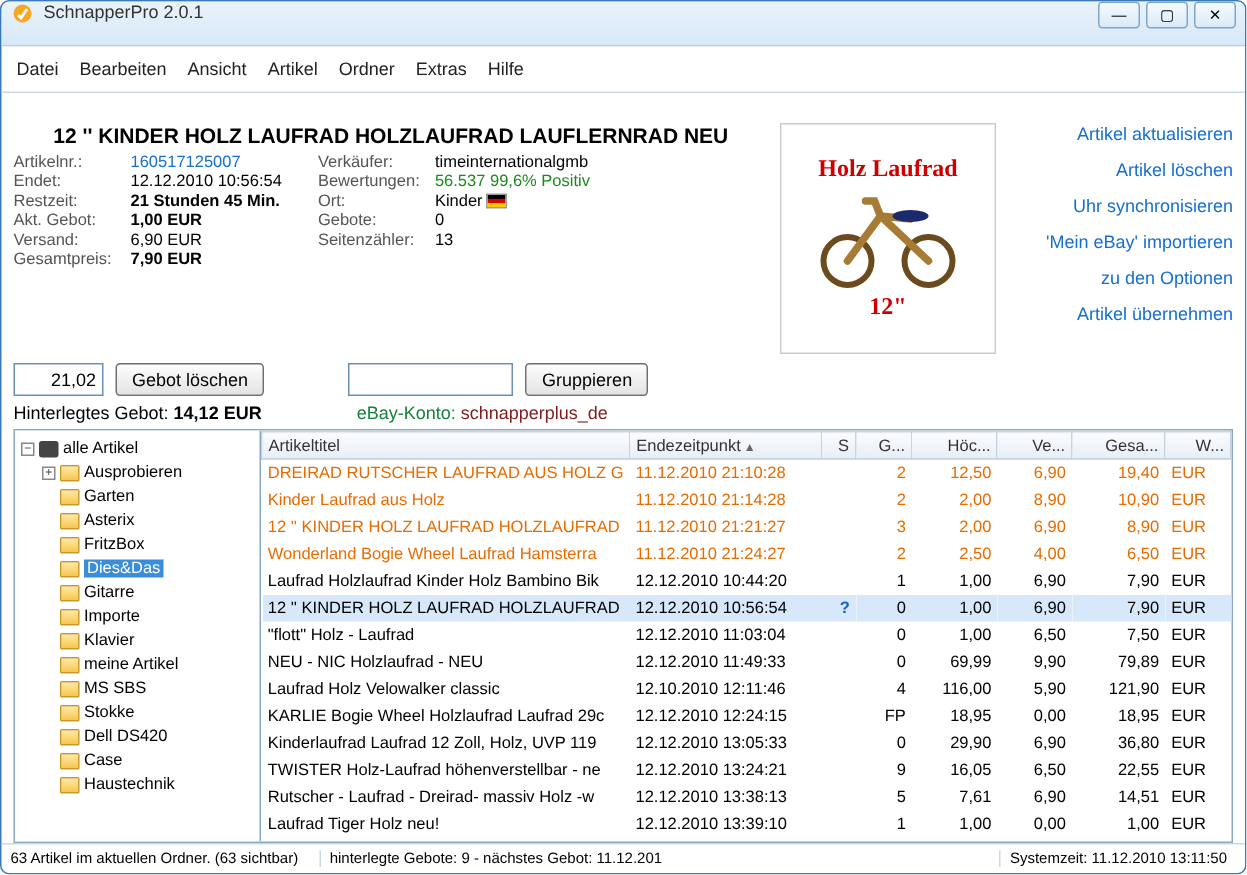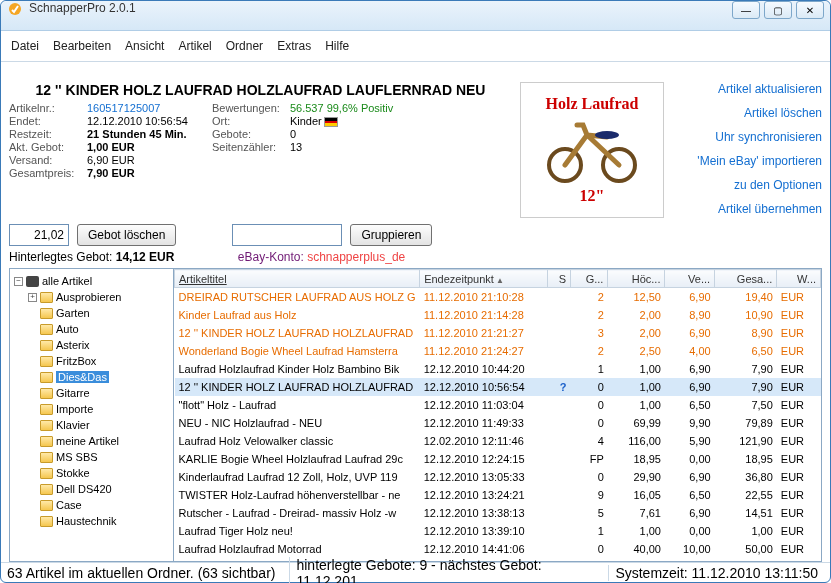--- a/index.html
+++ b/index.html
@@ -17,50 +17,50 @@
 .details { flex: 1; }
 .big-title { font-weight: bold; font-size: 14px; text-align: center; margin-bottom: 4px; }
 .info-grid { display: flex; gap: 24px; font-size: 11px; }
 .col { display: flex; flex-direction: column; gap: 1px; }
 .lbl { color: #555; display: inline-block; width: 78px; }
 .val { color: #000; }
 .val.bold { font-weight: bold; }
 .val.link { color: #146fd1; }
 .val.green { color: #1a8a1a; }
 .flag { display:inline-block; width:14px; height:10px; background: linear-gradient(to bottom,#000 33%,#d00 33% 66%,#fc0 66%); border:1px solid #999; vertical-align:middle; margin-left:2px;}
-.thumb { width: 144px; height: 136px; border: 1px solid #ccc; background: #fff; display:flex; flex-direction:column; align-items:center; justify-content:center; font-family: cursive; }
+.thumb { width: 144px; height: 154px; border: 1px solid #ccc; background: #fff; display:flex; flex-direction:column; align-items:center; justify-content:center; font-family: cursive; }
 .thumb .t1 { color:#c00; font-size:16px; font-weight:bold; }
 .thumb svg { margin: 2px 0; }
 .thumb .t2 { color:#c00; font-size:16px; font-weight:bold; }
 .sidelinks { width: 150px; display:flex; flex-direction:column; gap:10px; text-align:right; font-size:12px; }
 .sidelinks a { color:#146fd1; text-decoration:none; cursor:pointer; }
 .controls-row { display:flex; align-items:center; gap:8px; margin:6px 0 4px 0; }
 input[type=text] { border:1px solid #6b8fb5; padding:2px 4px; font-size:12px; height:22px; }
 button.btn { border:1px solid #707070; background:linear-gradient(#fdfdfd,#e3e3e3); padding:2px 10px; height:22px; font-size:12px; border-radius:3px; }
 .stored-line { font-size:12px; margin-bottom:4px; }
 .stored-line .amt { font-weight:bold; }
-.stored-line .acct { margin-left:60px; color:#701a75; }
-.stored-line .acctv { color:#ef4444; }
+.stored-line .acct { margin-left:60px; color:#15803d; }
+.stored-line .acctv { color:#7f1d1d; }
 .main-split { flex:1; display:flex; border:1px solid #8ba8c4; overflow:hidden; }
 .tree { width: 164px; border-right:1px solid #8ba8c4; padding:4px 2px; overflow:auto; background:#fff; font-size:11px; }
 .tree-item { display:flex; align-items:center; gap:3px; height:16px; padding-left: 2px; white-space:nowrap; }
 .tree-item.root { font-weight:normal; }
 .tree-item.sel span.label { background:#3a8ddb; color:#fff; padding:0 2px; }
 .expander { width:9px; height:9px; border:1px solid #888; display:flex; align-items:center; justify-content:center; font-size:8px; line-height:1; color:#444; }
 .folder-icon { width:13px; height:11px; background:linear-gradient(#ffe9a8,#f5c74f); border:1px solid #c89b2a; border-radius:1px; }
 .cam-icon { width:13px; height:11px; background:#444; border-radius:2px; }
 .grid { flex:1; overflow:auto; }
 table { border-collapse:collapse; width:100%; font-size:11px; }
 th { background:linear-gradient(#fbfcfe,#e7eef6); border:1px solid #c6d3e0; padding:2px 4px; text-align:left; font-weight:normal; color:#333; position:sticky; top:0; height:18px; white-space:nowrap;}
 td { border-bottom:0; padding:1px 4px; height:18px; white-space:nowrap; overflow:hidden; }
 tr.orange td { color:#e76c00; }
 tr.sel td { background:#d6e8f9; }
 td.r { text-align:right; }
 .q { color:#1a5fc9; font-weight:bold; }
-.statusbar { height:20px; border-top:1px solid #cbd9e6; display:flex; align-items:center; font-size:14px; padding:4px 6px; gap:8px; }
+.statusbar { height:20px; border-top:1px solid #cbd9e6; display:flex; align-items:center; font-size:10px; padding:4px 6px; gap:8px; }
 .statusbar .cell { border-left:1px solid #cbd9e6; padding:0 6px; }
 .statusbar .cell:first-child { border-left:none; padding-left:0; }
 .sort-arrow { font-size:8px; margin-left:2px; color:#666; }
 </style>
 </head>
 <body>
 
 <div class="window">
   <div class="titlebar">
     <svg class="icon" viewBox="0 0 16 16">
@@ -92,20 +92,21 @@
         <div class="info-grid">
           <div class="col" id="det-left">
               <div><span class="lbl">Artikelnr.:</span><span class="val link">160517125007</span></div>
               <div><span class="lbl">Endet:</span><span class="val ">12.12.2010 10:56:54</span></div>
               <div><span class="lbl">Restzeit:</span><span class="val bold">21 Stunden 45 Min.</span></div>
               <div><span class="lbl">Akt. Gebot:</span><span class="val bold">1,00 EUR</span></div>
               <div><span class="lbl">Versand:</span><span class="val ">6,90 EUR</span></div>
               <div><span class="lbl">Gesamtpreis:</span><span class="val bold">7,90 EUR</span></div>
             </div>
           <div class="col" id="det-right">
+              <div><span class="lbl">Verkäufer:</span><span class="val ">timeinternationalgmb</span></div>
               <div><span class="lbl">Bewertungen:</span><span class="val green">56.537 99,6% Positiv</span></div>
               <div><span class="lbl">Ort:</span><span class="val ">Kinder</span><span class="flag"></span></div>
               <div><span class="lbl">Gebote:</span><span class="val ">0</span></div>
               <div><span class="lbl">Seitenzähler:</span><span class="val ">13</span></div>
             </div>
         </div>
       </div>
       <div class="thumb">
         <div class="t1">Holz Laufrad</div>
         <svg width="110" height="70">
@@ -154,25 +155,20 @@
             <span class="label">Ausprobieren</span>
           </div>
           <div class="tree-item" style="padding-left: 16px;">
             <span style="width:9px"></span>
             <span class="folder-icon"></span>
             <span class="label">Garten</span>
           </div>
           <div class="tree-item" style="padding-left: 16px;">
             <span style="width:9px"></span>
             <span class="folder-icon"></span>
-            <span class="label">Auto</span>
-          </div>
-          <div class="tree-item" style="padding-left: 16px;">
-            <span style="width:9px"></span>
-            <span class="folder-icon"></span>
             <span class="label">Asterix</span>
           </div>
           <div class="tree-item" style="padding-left: 16px;">
             <span style="width:9px"></span>
             <span class="folder-icon"></span>
             <span class="label">FritzBox</span>
           </div>
           <div class="tree-item sel" style="padding-left: 16px;">
             <span style="width:9px"></span>
             <span class="folder-icon"></span>
@@ -221,21 +217,21 @@
           <div class="tree-item" style="padding-left: 16px;">
             <span style="width:9px"></span>
             <span class="folder-icon"></span>
             <span class="label">Haustechnik</span>
           </div>
         </div>
       <div class="grid">
         <table>
           <thead>
               <tr id="thead-row">
-                <th style="width: 240px; text-decoration: underline;">Artikeltitel</th>
+                <th style="width: 240px;">Artikeltitel</th>
                 <th style="width: 128px;">Endezeitpunkt<span class="sort-arrow">▲</span></th>
                 <th style="text-align: right;">S</th>
                 <th style="text-align: right;">G...</th>
                 <th style="text-align: right;">Höc...</th>
                 <th style="text-align: right;">Ve...</th>
                 <th style="text-align: right;">Gesa...</th>
                 <th style="text-align: right;">W...</th>
               </tr>
             </thead>
           <tbody id="tbody">
@@ -314,21 +310,21 @@
                 <td>12.12.2010 11:49:33</td>
                 <td class="r"></td>
                 <td class="r">0</td>
                 <td class="r">69,99</td>
                 <td class="r">9,90</td>
                 <td class="r">79,89</td>
                 <td>EUR</td>
               </tr>
               <tr>
                 <td>Laufrad Holz Velowalker classic</td>
-                <td>12.02.2010 12:11:46</td>
+                <td>12.10.2010 12:11:46</td>
                 <td class="r"></td>
                 <td class="r">4</td>
                 <td class="r">116,00</td>
                 <td class="r">5,90</td>
                 <td class="r">121,90</td>
                 <td>EUR</td>
               </tr>
               <tr>
                 <td>KARLIE Bogie Wheel Holzlaufrad Laufrad 29c</td>
                 <td>12.12.2010 12:24:15</td>

